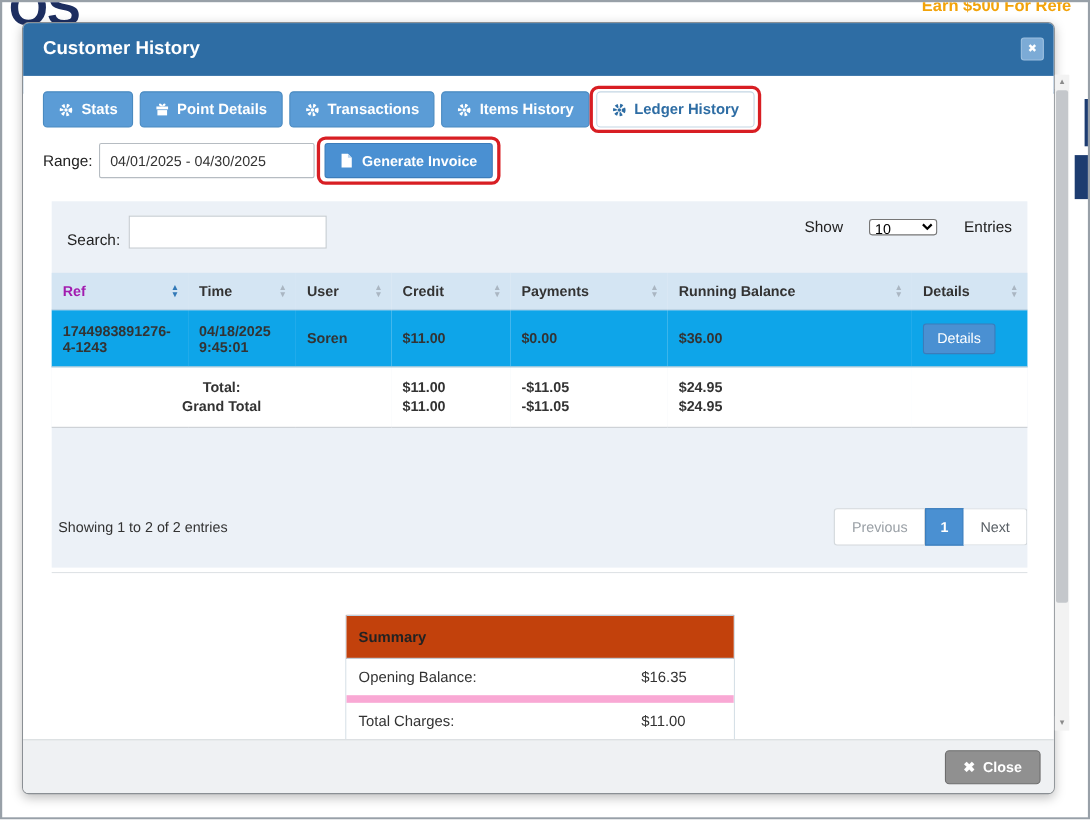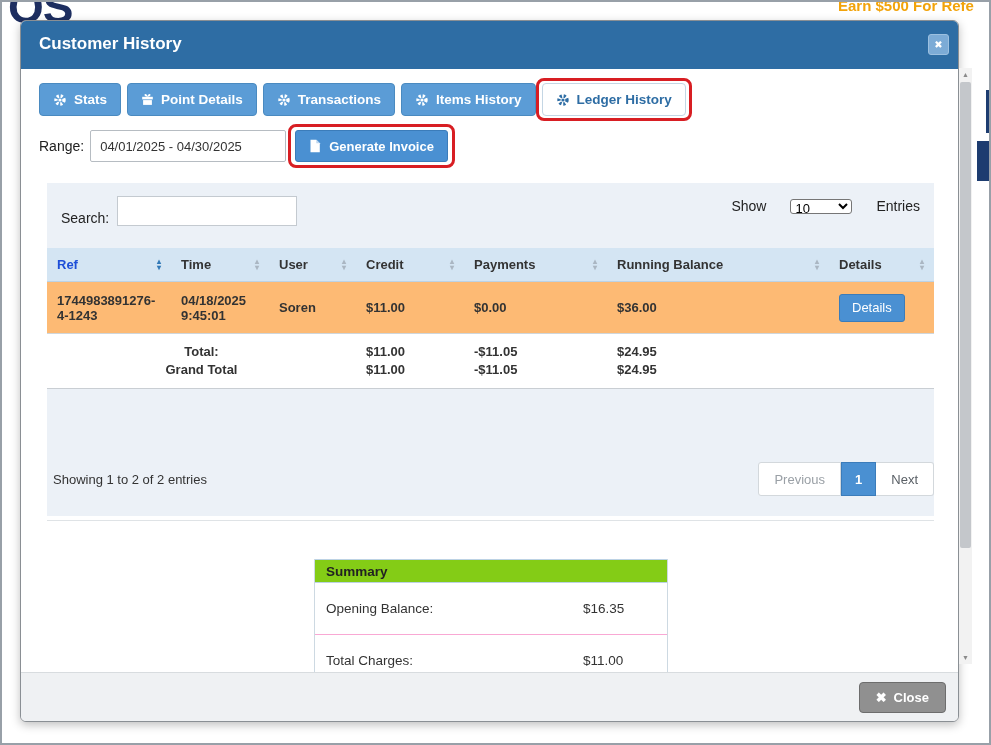--- a/index.html
+++ b/index.html
@@ -42,43 +42,43 @@
   .search-row{position:absolute;left:14px;top:13px;display:flex;align-items:flex-end;font-size:14px;color:#222}
   .search-input{margin-left:8px;width:180px;height:30px;border:1px solid #c4cad0;background:#fff;padding:0 8px;font-size:13px;font-family:inherit}
   .show-group{position:absolute;right:14px;top:15px;display:flex;align-items:center;gap:24px;font-size:14px;color:#222}
   .show-select{height:15px;min-width:62px;border:1px solid #767676;border-radius:3px;font-size:13px;font-family:inherit;background:#fff}
 
   
   .grid{position:absolute;left:0;top:65px;width:887px;border-collapse:collapse;border-bottom:1px solid #c9ced3}
   .grid th{background:#d4e5f3;border-bottom:1px solid #bcd2e4;padding:9px 10px;font-size:13px;color:#333;text-align:left;vertical-align:middle;cursor:pointer}
   .hd{display:flex;align-items:center;justify-content:space-between;gap:4px}
   .sort{display:flex;flex-direction:column;line-height:6px;font-size:8px;color:#aab6c2;flex:0 0 auto}
-  th.sorted .lbl{color:#1d4ed8}
+  th.sorted .lbl{color:#a21caf}
   th.sorted .sort{color:#3279b7}
   .grid td{padding:9px 10px;font-size:13px;color:#333;font-weight:700;vertical-align:middle;border-top:1px solid #e2e6ea;height:52px}
-  .grid tr.odd td{background:#fdba74}
+  .grid tr.odd td{background:#0ea5e9}
   .grid tr.even td{background:#fff}
   .grid tr.totals td{background:#fff;border-top:1px solid #d0d6da}
   .totals .lbl-cell{text-align:center}
   .line{display:block;line-height:18px}
   .btn-details{height:28px;padding:0 12px;background:#4a90d2;border:1px solid #3b7cba;border-radius:3px;color:#fff;font-size:13px;cursor:pointer;font-family:inherit}
 
   .showing{position:absolute;left:6px;top:289px;font-size:13px;color:#333}
   .paging{position:absolute;right:0;top:279px;display:flex}
   .page-btn{height:34px;padding:0 15px;background:#fff;border:1px solid #d3d8dc;font-size:13px;color:#9aa0a6;display:flex;align-items:center;cursor:pointer;font-family:inherit}
   .page-btn.prev{border-radius:3px 0 0 3px}
   .page-btn.current{background:#4a90d2;border-color:#3b7cba;color:#fff;font-weight:700;padding:0 13px}
   .page-btn.next{border-radius:0 3px 3px 0;color:#5a6066;border-left:none}
 
   .divider{position:absolute;left:26px;top:451px;width:887px;height:1px;background:#dfe3e6}
 
   
   .summary{position:absolute;left:293px;top:490px;width:354px;border:1px solid #cdd9e2;border-top:none;background:#fff}
-  .summary-header{height:24px;background:#84cc16;border-top:1px solid #bcd2e4;border-bottom:1px solid #bcd2e4;display:flex;align-items:center;padding:0 11px;font-size:13.5px;font-weight:700;color:#222}
-  .summary-row{height:52px;display:flex;align-items:center;border-bottom:1px solid #f9a8d4;background:#fff;font-size:13.5px;color:#333}
+  .summary-header{height:40px;background:#c2410c;border-top:1px solid #bcd2e4;border-bottom:1px solid #bcd2e4;display:flex;align-items:center;padding:0 11px;font-size:13.5px;font-weight:700;color:#222}
+  .summary-row{height:40px;display:flex;align-items:center;border-bottom:7px solid #f9a8d4;background:#fff;font-size:13.5px;color:#333}
   .summary-row .s-lbl{padding-left:11px;flex:0 0 266px}
   .summary-row .s-val{padding-left:2px}
 
   
   .scrollbar{position:absolute;left:957px;top:66px;width:13px;height:596px;background:#f2f2f2;z-index:20}
   .sb-btn{position:absolute;left:0;width:13px;height:13px;color:#8a8a8a;font-size:7px;text-align:center;line-height:13px;background:#f2f2f2;cursor:pointer}
   .sb-up{top:0}
   .sb-down{bottom:0}
   .sb-thumb{position:absolute;left:1px;top:14px;width:11px;height:466px;background:#c4c7cb;border-radius:2px;cursor:pointer}
 

